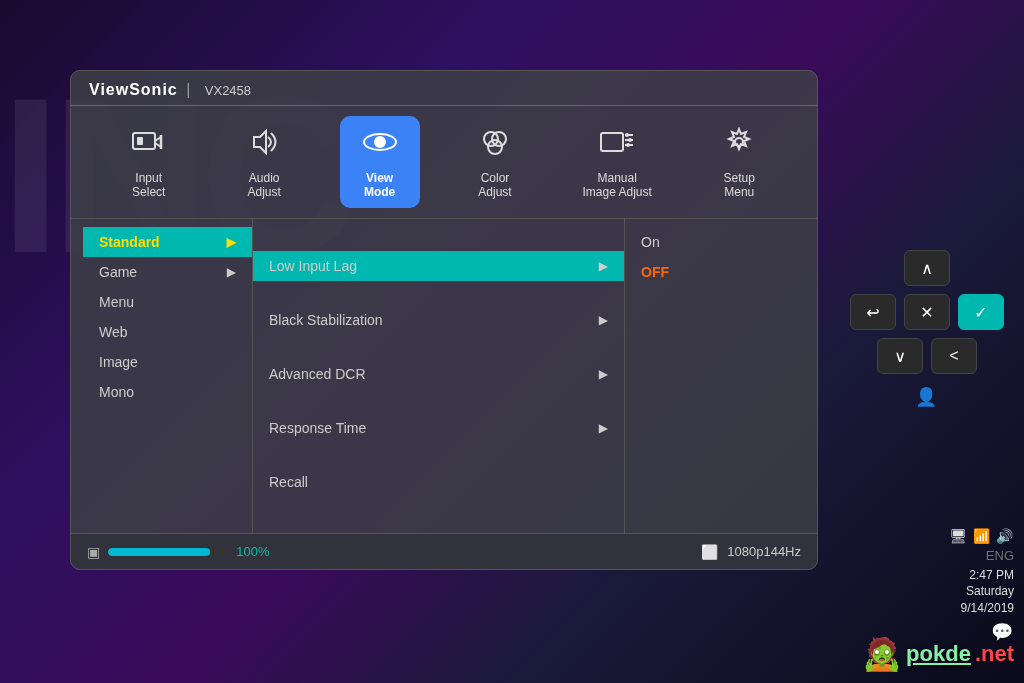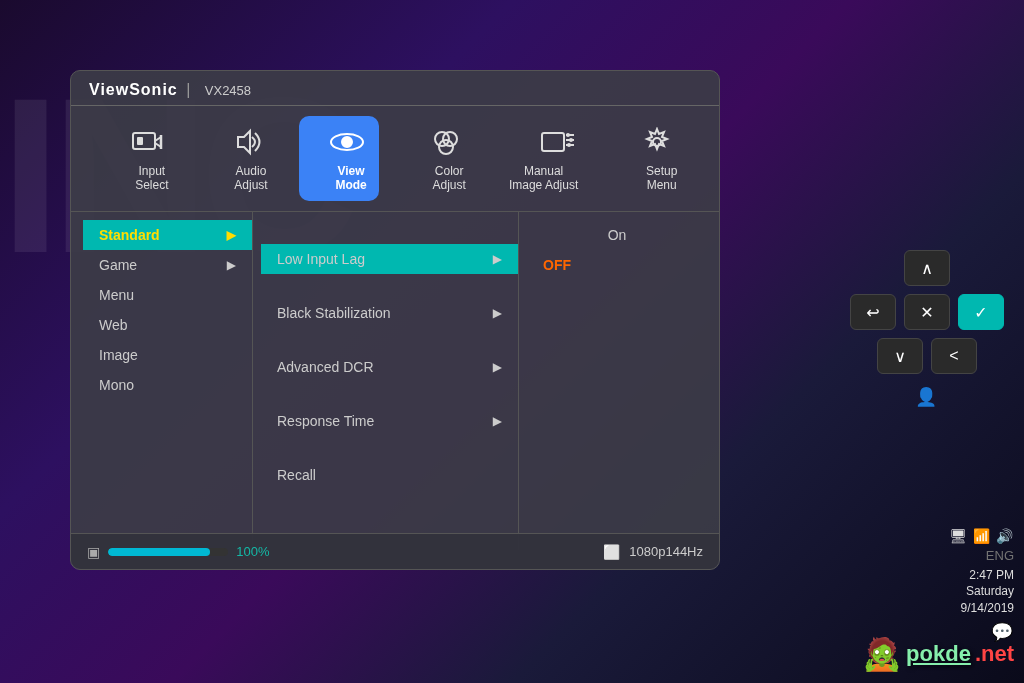--- a/index.html
+++ b/index.html
@@ -31,21 +31,21 @@
       letter-spacing: -10px;
       z-index: 1;
       user-select: none;
     }
 
     
     .osd-overlay {
       position: absolute;
       top: 70px;
       left: 70px;
-      width: 650px;
+      width: 748px;
       height: 500px;
       background: rgba(60, 60, 70, 0.92);
       border-radius: 10px;
       border: 1px solid #555;
       z-index: 10;
       padding: 0;
     }
 
     
     .brand-header {
@@ -73,22 +73,22 @@
       display: flex;
       justify-content: space-around;
       align-items: center;
       padding: 10px 20px;
       border-bottom: 1px solid #555;
     }
 
     .nav-item {
       display: flex;
       flex-direction: column;
-      align-items: flex-end;
-      gap: 4px;
+      align-items: center;
+      gap: 11px;
       cursor: pointer;
       padding: 8px 12px;
       border-radius: 8px;
       min-width: 80px;
     }
 
     .nav-item.active {
       background: #3b82f6;
       border-radius: 10px;
     }
@@ -111,21 +111,21 @@
     .nav-item.active .nav-label {
       color: white;
       font-weight: bold;
     }
 
     
     .main-content {
       display: flex;
       height: calc(100% - 160px);
       margin: 0 12px;
-      gap: 8px;
+      gap: 0;
     }
 
     
     .left-panel {
       width: 170px;
       padding: 8px 0;
       border-right: 1px solid #555;
     }
 
     .menu-item {
@@ -186,21 +186,20 @@
     }
 
     .value-item {
       padding: 7px 16px;
       color: #ccc;
       font-size: 14px;
     }
 
     .value-item.on {
       color: #ccc;
-      text-align: center;
     }
 
     .value-item.off {
       color: #ff6600;
       font-weight: bold;
     }
 
     
     .status-bar {
       position: absolute;

